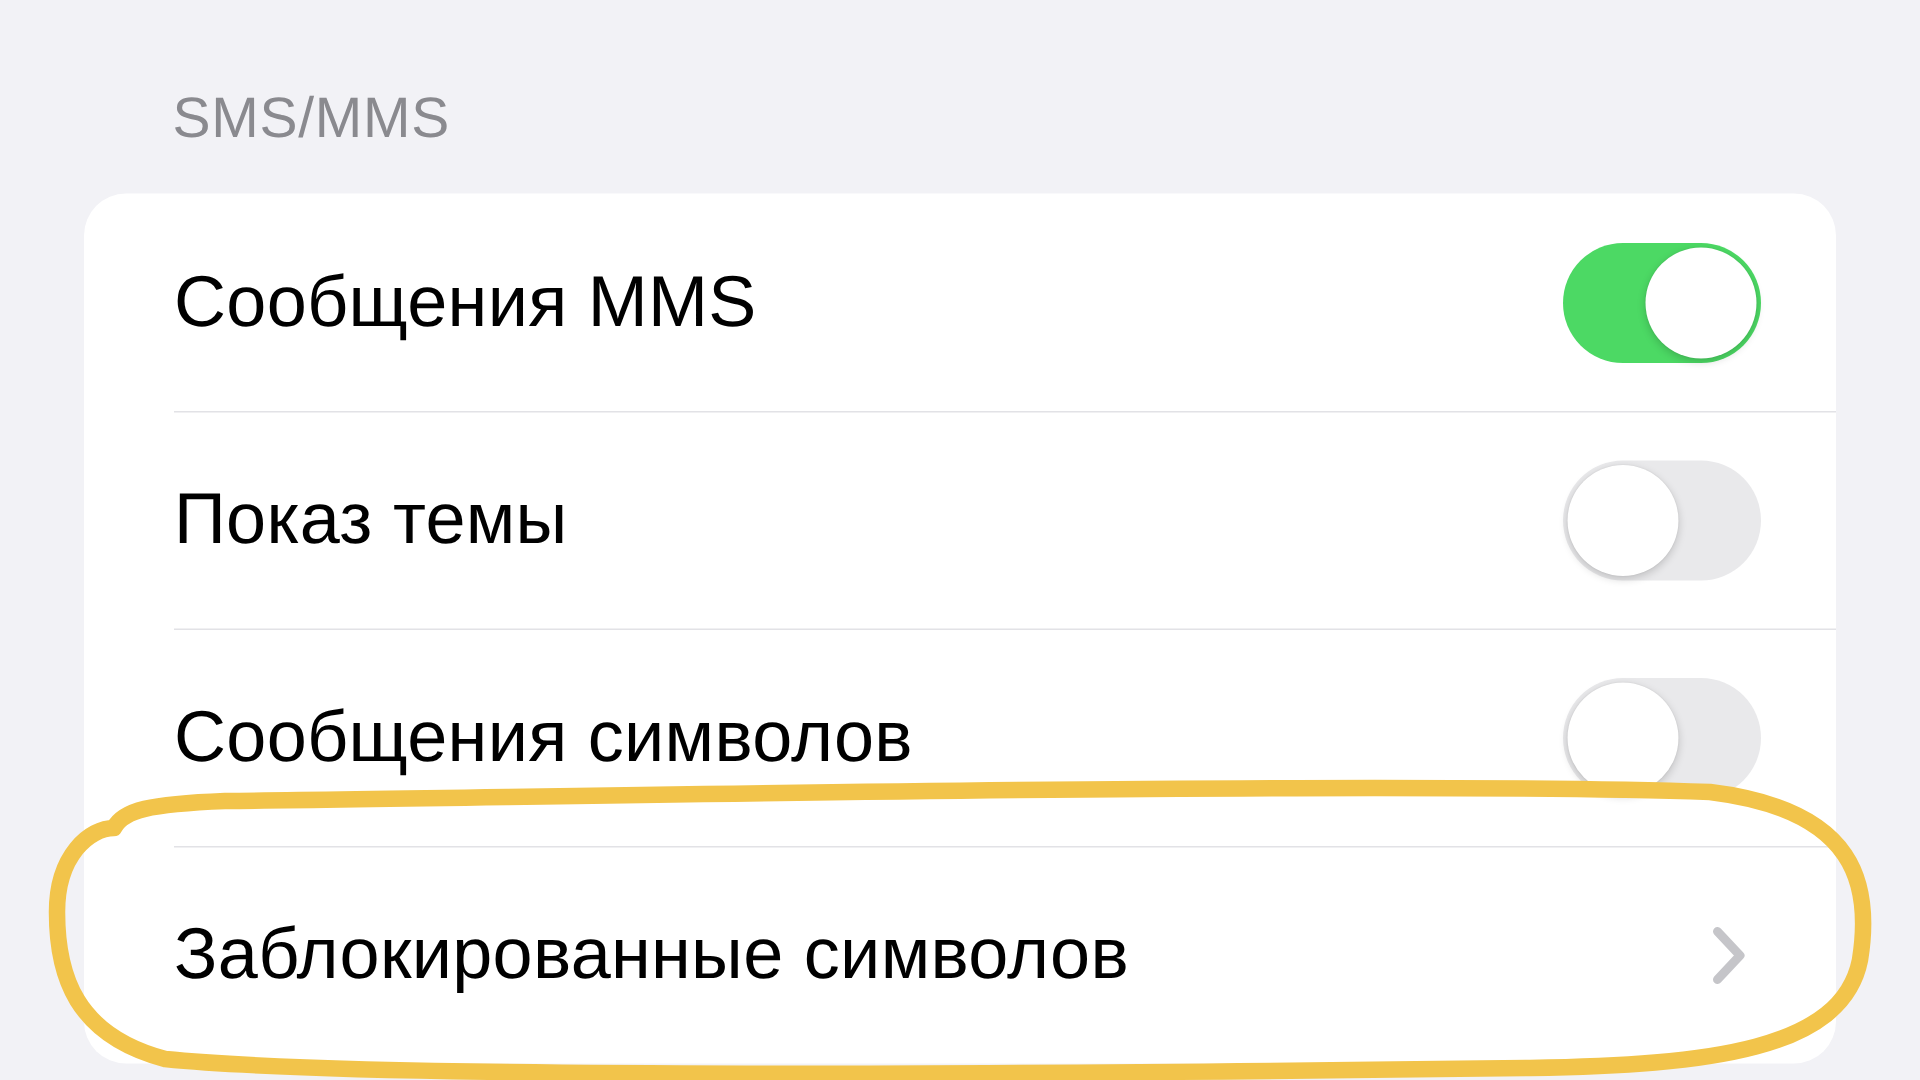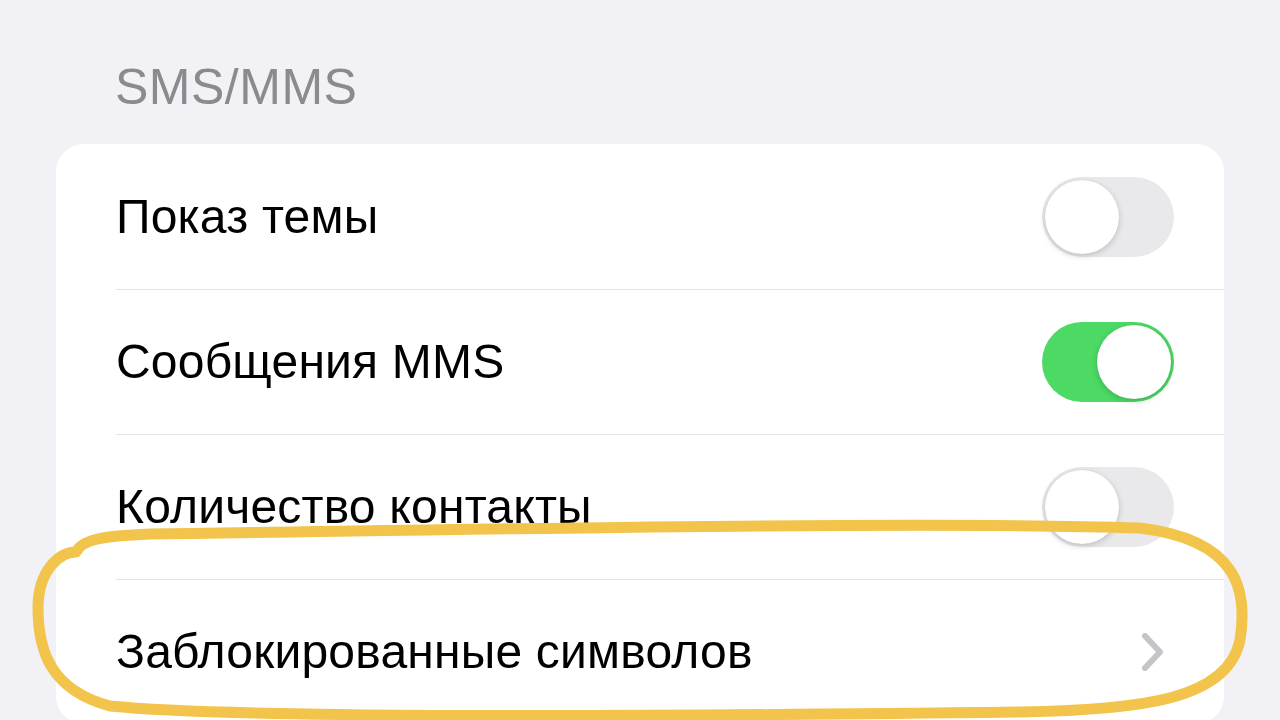--- a/index.html
+++ b/index.html
@@ -9,21 +9,21 @@
     }
     body {
       width: 1280px;
       height: 720px;
       background: #f2f2f6;
       font-family: -apple-system, BlinkMacSystemFont, "Segoe UI", Helvetica, Arial, sans-serif;
       overflow: hidden;
       position: relative;
     }
     .section-header {
-      font-size: 50px;
+      font-size: 38px;
       color: #8a8a8f;
       letter-spacing: 0.5px;
       padding: 58px 0 28px 115px;
       font-weight: 400;
     }
     .settings-card {
       background: #ffffff;
       margin: 0 56px;
       border-radius: 28px;
       overflow: hidden;
@@ -96,35 +96,35 @@
     }
   </style>
 </head>
 <body>
 
 <div class="section-header">SMS/MMS</div>
 
 <div class="settings-card">
 
   <div class="settings-row">
+    <span class="row-label">Сообщения MMS</span>
+    <div class="toggle on">
+      <div class="toggle-knob"></div>
+    </div>
+  </div>
+
+  <div class="settings-row">
     <span class="row-label">Показ темы</span>
     <div class="toggle off">
       <div class="toggle-knob"></div>
     </div>
   </div>
 
   <div class="settings-row">
-    <span class="row-label">Сообщения MMS</span>
-    <div class="toggle on">
-      <div class="toggle-knob"></div>
-    </div>
-  </div>
-
-  <div class="settings-row">
-    <span class="row-label">Количество контакты</span>
+    <span class="row-label">Сообщения символов</span>
     <div class="toggle off">
       <div class="toggle-knob"></div>
     </div>
   </div>
 
   <div class="settings-row">
     <span class="row-label">Заблокированные символов</span>
     <div class="chevron">
       <svg width="22" height="38" viewBox="0 0 22 38">
         <polyline points="3,3 18,19 3,35" fill="none" stroke="#c5c5c9" stroke-width="6" stroke-linecap="round" stroke-linejoin="round"></polyline>

